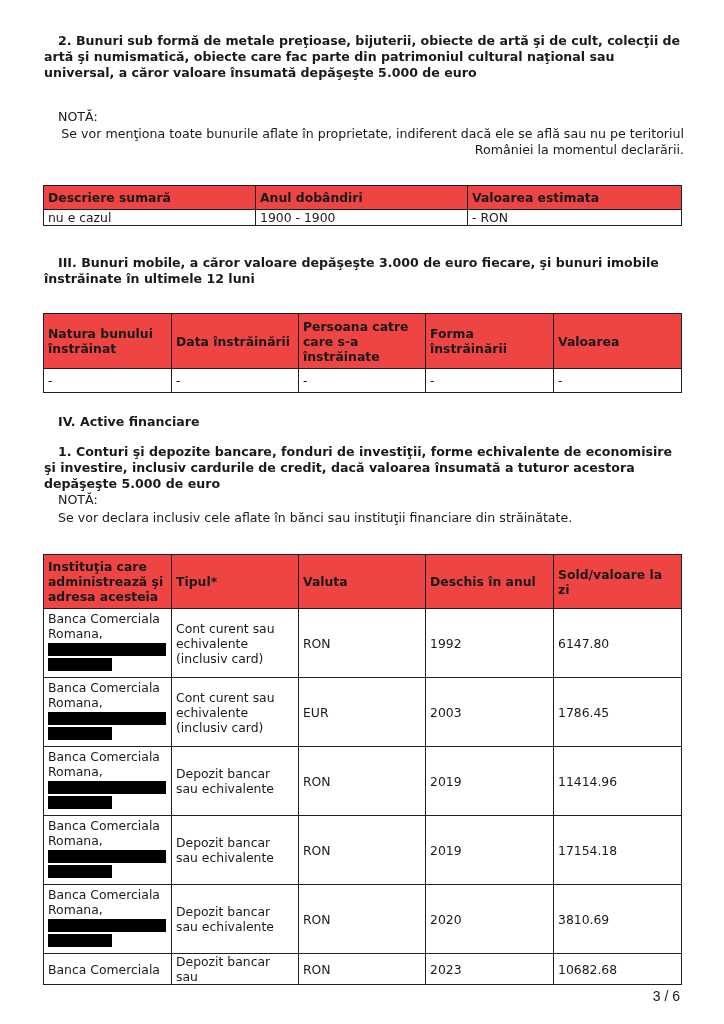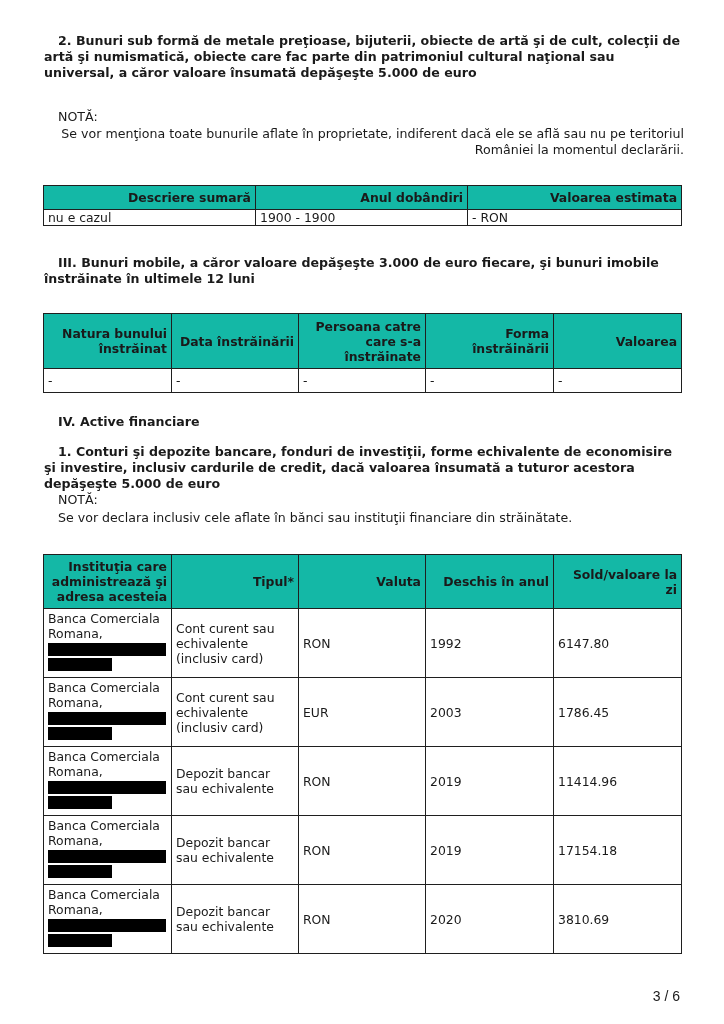--- a/index.html
+++ b/index.html
@@ -5,21 +5,21 @@
   html, body { margin:0; padding:0; background:#ffffff; }
   body { width:724px; height:1024px; position:relative; overflow:hidden;
          font-family:"DejaVu Sans", sans-serif; color:#1a1a1a; }
   .para { position:absolute; left:44px; width:640px; font-size:12.6px; line-height:16px; }
   .bold { font-weight:bold; }
   .indent { text-indent:14px; }
   .note-label { position:absolute; left:58px; font-size:12.6px; line-height:16px; }
   .note-text { position:absolute; left:44px; width:640px; font-size:12.6px; line-height:16px; text-indent:14px; }
   table { position:absolute; border-collapse:collapse; font-size:12.4px; table-layout:fixed; }
   th, td { border:1.6px solid #1f1f1f; padding:0 4px; }
-  th { background:#14b8a6; font-weight:bold; text-align:right; line-height:15px; }
+  th { background:#ef4444; font-weight:bold; text-align:left; line-height:15px; }
   td { text-align:left; vertical-align:middle; line-height:15px; }
   td.first { vertical-align:top; padding-top:2px; }
   .redact { display:block; background:#000; height:13px; margin-top:2px; }
   .redact.long { width:118px; }
   .redact.short { width:64px; }
   .pagenum { position:absolute; right:44px; top:988px; font-family:"Liberation Sans", sans-serif; font-size:14px; }
 </style>
 </head>
 <body>
 
@@ -150,16 +150,23 @@
       <span>Banca Comerciala Romana,</span>
       <span class="redact long"></span>
       <span class="redact short"></span>
     </td>
     <td>Depozit bancar sau echivalente</td>
     <td>RON</td>
     <td>2020</td>
     <td>3810.69</td>
   </tr>
 
+  <tr style="height:24px;">
+    <td>Banca Comerciala</td>
+    <td>Depozit bancar sau</td>
+    <td>RON</td>
+    <td>2023</td>
+    <td>10682.68</td>
+  </tr>
 </tbody>
   </table>
 
 <div class="pagenum">3 / 6</div>
 
 </body></html>

